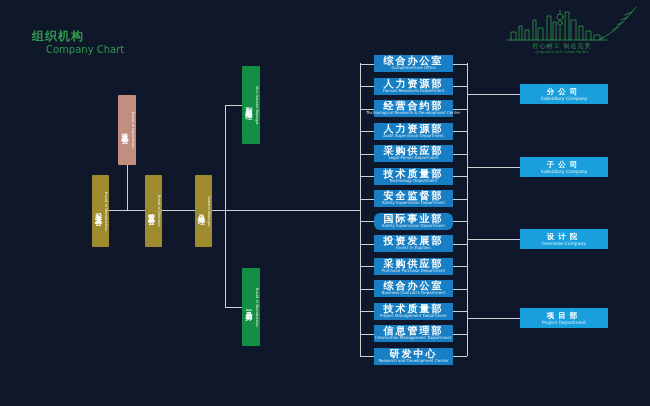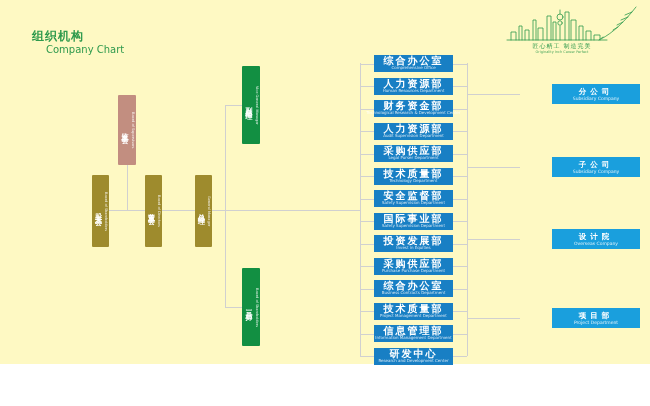--- a/index.html
+++ b/index.html
@@ -2,21 +2,21 @@
 <html style="--green: #2f9a4d; --olive: #9e8b2d; --pink: #c28e80; --dgreen: #128f42; --blue: #187fc4; --lblue: #1a9fdd; --line: #d0d0d0;"><head>
 <meta charset="utf-8">
 <style>
   :root{
     --green:#2f9a4d; --olive:#9e8b2d; --pink:#c28e80; --dgreen:#128f42;
     --blue:#187fc4; --lblue:#1a9fdd; --line:#d0d0d0;
   }
   *{margin:0;padding:0;box-sizing:border-box;}
   html,body{width:650px;height:406px;background:#fff;overflow:hidden;}
   body{font-family:"DejaVu Sans","Liberation Sans",sans-serif;}
-  #canvas{position:relative;width:650px;height:364px;background:#fef9c3;padding-left:46px;}
+  #canvas{position:relative;width:650px;height:406px;background:#0f172a;padding-left:46px;}
 
   
   .title-cn{position:absolute;left:32px;top:28px;font-size:12px;font-weight:bold;color:var(--green);letter-spacing:1px;}
   .title-en{position:absolute;left:46px;top:44px;font-size:10px;color:var(--green);}
 
   
   .logo{position:absolute;left:503px;top:2px;width:142px;height:58px;}
   .logo svg{position:absolute;left:0;top:0;}
   .logo .tag-cn{position:absolute;left:0;top:40px;width:118px;text-align:center;font-size:6px;color:var(--green);letter-spacing:1px;}
   .logo .tag-en{position:absolute;left:0;top:48px;width:118px;text-align:center;font-size:3.5px;color:var(--green);opacity:.85;}
@@ -30,21 +30,21 @@
   .dgreen{background:var(--dgreen);}
 
   
   .dept{position:absolute;left:374px;width:79px;height:17px;background:var(--blue);color:#fff;
         display:flex;flex-direction:column;align-items:center;justify-content:center;text-align:center;}
   .dept .cn{font-size:10px;font-weight:bold;letter-spacing:2px;line-height:8px;white-space:nowrap;}
   .dept .en{font-size:4px;opacity:.8;line-height:5px;white-space:nowrap;}
 
   
   .branch{position:absolute;left:520px;width:88px;height:20px;background:var(--lblue);color:#fff;
-          display:flex;flex-direction:column;align-items:center;justify-content:center;text-align:center;margin-left:32px;}
+          display:flex;flex-direction:column;align-items:center;justify-content:center;text-align:center;}
   .branch .cn{font-size:7.5px;font-weight:bold;letter-spacing:4px;line-height:9px;white-space:nowrap;}
   .branch .en{font-size:4.5px;opacity:.85;line-height:6px;white-space:nowrap;}
 
   
   .hline,.vline{position:absolute;background:var(--line);}
   .hline{height:1px;}
   .vline{width:1px;}
 </style>
 </head>
 <body>
@@ -124,40 +124,40 @@
   <div id="departments">
       <div class="dept" style="top: 55px;">
       <div class="cn">综合办公室</div>
       <div class="en">Comprehensive Office</div>
     </div>
       <div class="dept" style="top: 78px;">
       <div class="cn">人力资源部</div>
       <div class="en">Human Resources Department</div>
     </div>
       <div class="dept" style="top: 100px;">
-      <div class="cn">财务资金部</div>
+      <div class="cn">经营合约部</div>
       <div class="en">Technological Research &amp; Development Center</div>
     </div>
       <div class="dept" style="top: 123px;">
       <div class="cn">人力资源部</div>
       <div class="en">Audit Supervision Department</div>
     </div>
       <div class="dept" style="top: 145px;">
       <div class="cn">采购供应部</div>
       <div class="en">Legal Purser Department</div>
     </div>
       <div class="dept" style="top: 168px; text-align: center;">
       <div class="cn">技术质量部</div>
       <div class="en">Technology Department</div>
     </div>
       <div class="dept" style="top: 190px;">
       <div class="cn">安全监督部</div>
       <div class="en">Safety Supervision Department</div>
     </div>
-      <div class="dept" style="top: 213px;">
+      <div class="dept" style="top: 213px; border-radius: 6px;">
       <div class="cn">国际事业部</div>
       <div class="en">Safety Supervision Department</div>
     </div>
       <div class="dept" style="top: 235px;">
       <div class="cn">投资发展部</div>
       <div class="en">Invest in Equities</div>
     </div>
       <div class="dept" style="top: 258px;">
       <div class="cn">采购供应部</div>
       <div class="en">Purchase Purchase Department</div>

